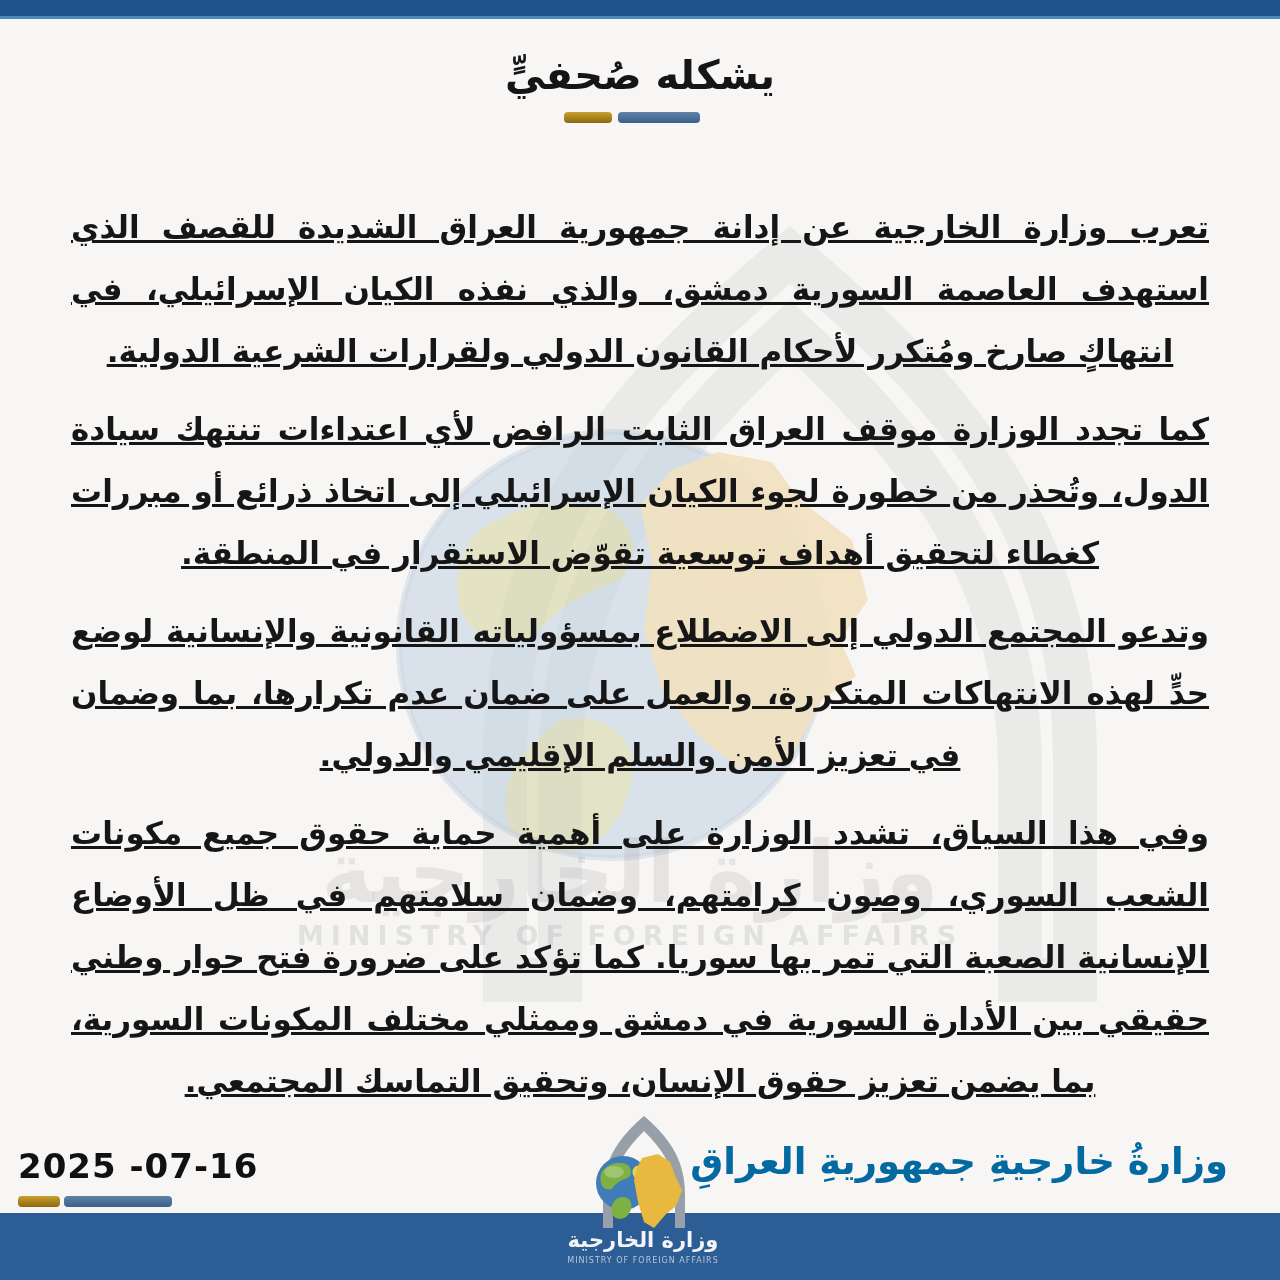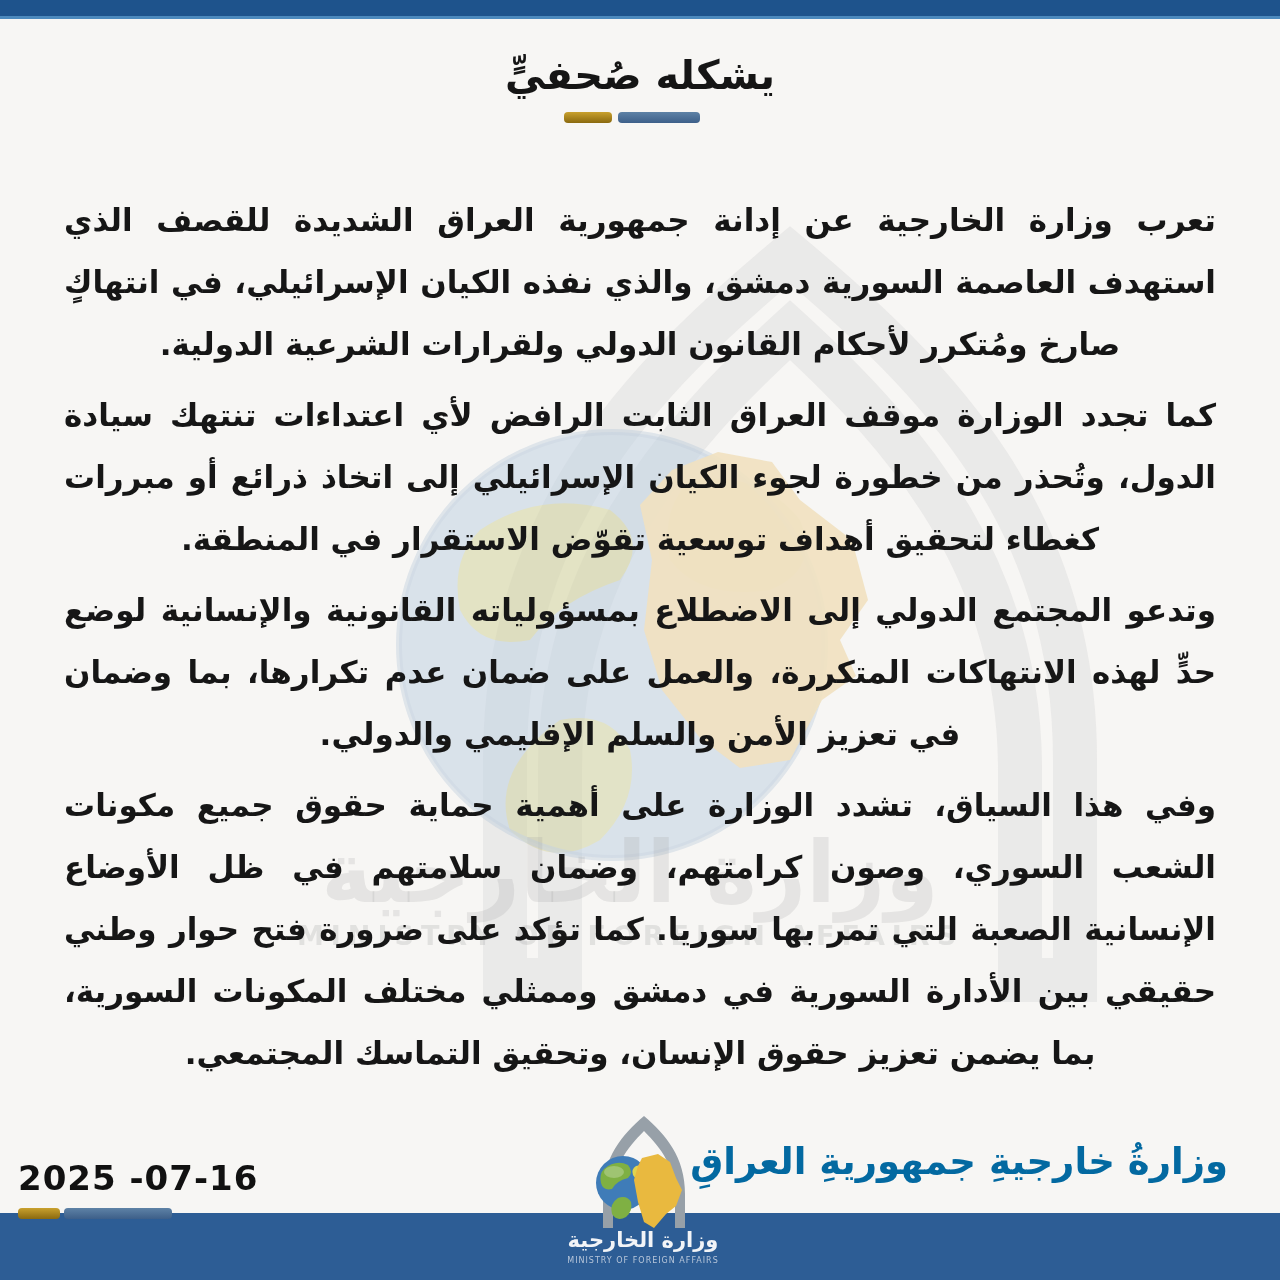--- a/index.html
+++ b/index.html
@@ -65,29 +65,30 @@
 
   
   .doc-body {
     position: absolute; top: 180px; left: 55px; right: 55px;
     z-index: 3;
     direction: rtl;
     font-size: 31px; font-weight: bold; color: #161616;
     line-height: 62px;
   }
   .doc-body p {
-    margin: 9px;
+    margin: 16px;
     text-align: justify;
     text-align-last: center;
+    text-decoration: underline;
   }
 
   
   .footer-date {
     position: absolute; left: 18px; top: 1146px;
-    z-index: 3; text-align: left; margin-top: 12px;
+    z-index: 3; text-align: left;
   }
   .date-text {
     font-size: 34px; font-weight: bold; color: #111;
     direction: ltr; letter-spacing: 1px;
   }
   .date-underline { display: flex; gap: 4px; margin-top: 10px; }
   .date-underline .bar-gold { width: 42px; }
   .date-underline .bar-blue { width: 108px; }
 
   .footer-ministry {

